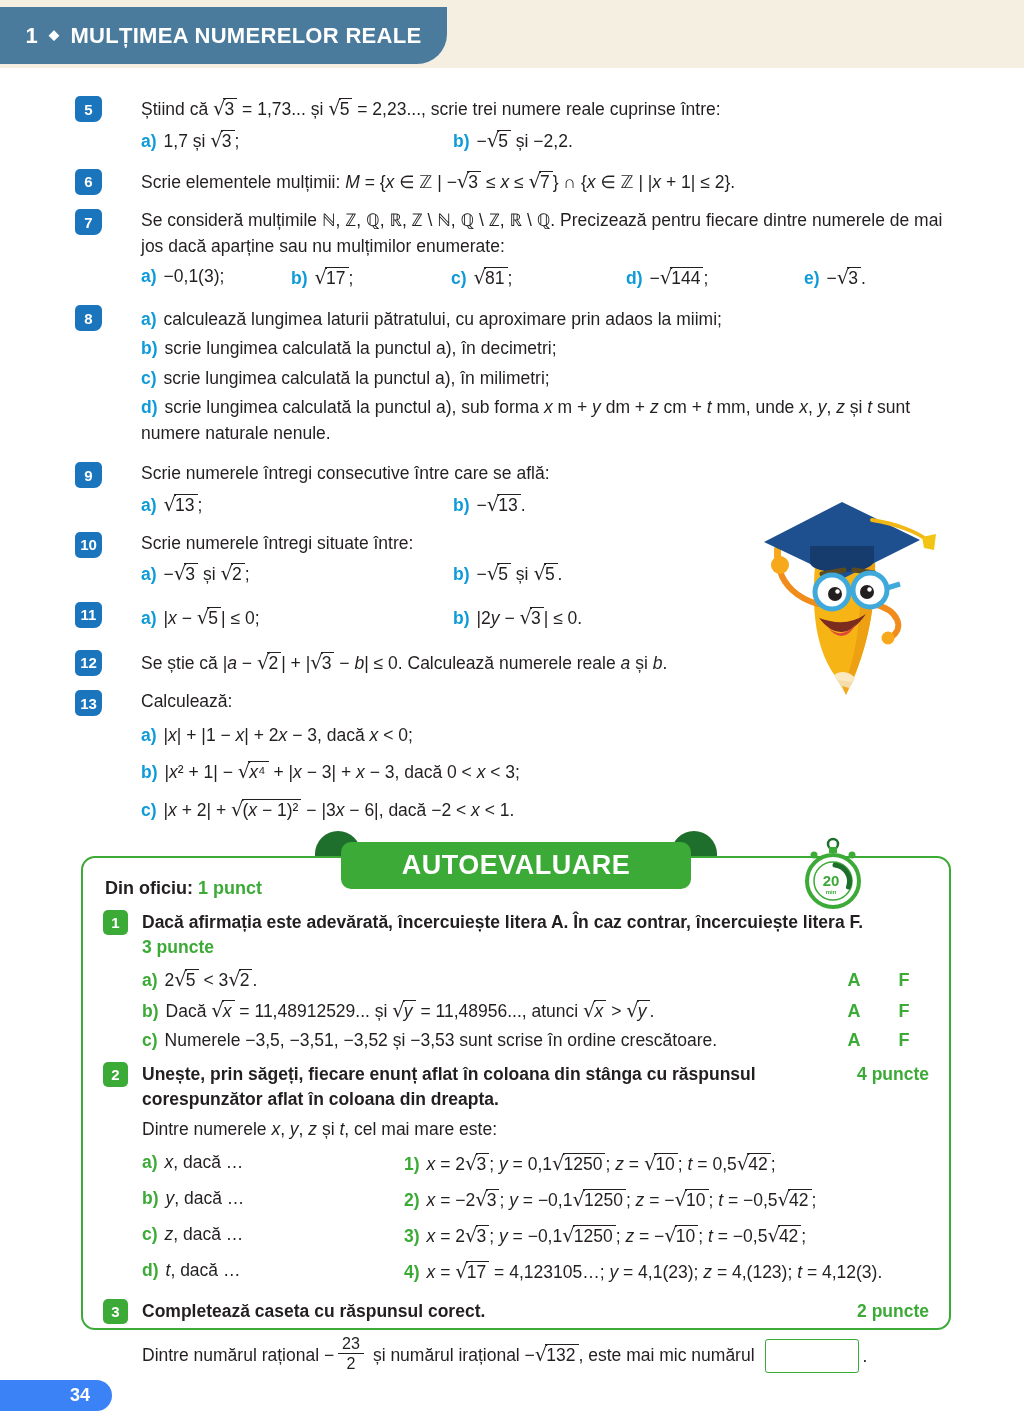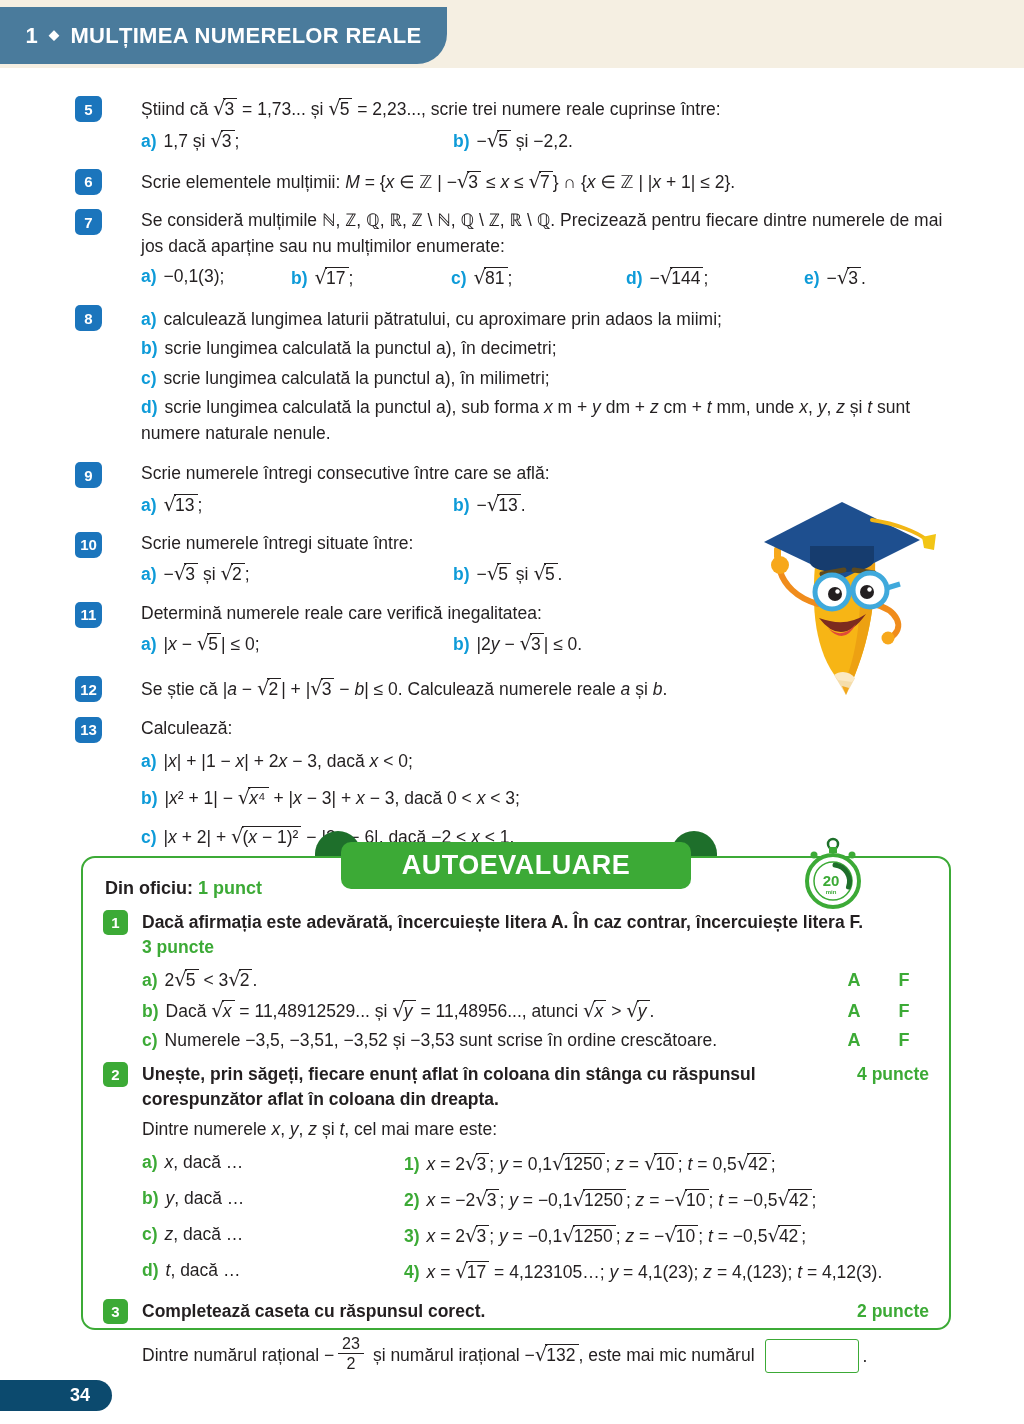--- a/index.html
+++ b/index.html
@@ -83,21 +83,21 @@
   .q1-row .txt { flex:1; }
   .af { width:50px; text-align:center; color:#3caa36; font-weight:bold; font-size:18px; }
   .q2-intro { margin:6px 0 0 39px; font-size:17.5px; }
   .match { margin:12px 0 0 39px; display:grid; grid-template-columns:262px 1fr; row-gap:13px; font-size:17.5px; }
   .q3-line { margin:14px 0 0 39px; font-size:17.5px; display:flex; align-items:center; }
   .answer-box { display:inline-block; width:94px; height:34px; border:1.6px solid #3caa36;
                 border-radius:3px; background:#fff; margin:0 4px 0 10px; }
   
   .page-tab {
     position:absolute; left:0; bottom:13px; width:112px; height:31px;
-    background:#0c4a6e; border-radius:0 16px 16px 0;
+    background:#3b82f6; border-radius:0 16px 16px 0;
     color:#fff; font-weight:bold; font-size:18px;
     display:flex; align-items:center; justify-content:flex-end; padding-right:22px;
   }
 </style>
 </head>
 <body>
 
 <div class="top-strip"></div>
 <div class="chapter-banner">
   <span>1</span>
@@ -169,21 +169,20 @@
       <div class="parts">
         <div class="part colA"><span class="pl">a)</span><span>−<span class="sq"><span class="rsym">√</span><span class="rbar">3</span></span>  și <span class="sq"><span class="rsym">√</span><span class="rbar">2</span></span>;</span></div>
         <div class="part"><span class="pl">b)</span><span>−<span class="sq"><span class="rsym">√</span><span class="rbar">5</span></span>  și <span class="sq"><span class="rsym">√</span><span class="rbar">5</span></span>.</span></div>
       </div>
     </div>
   </div>
 
   <div class="ex">
     <span class="nbadge">11</span>
     <div class="ex-c">
-      <div>Determină numerele reale care verifică inegalitatea:</div>
       <div class="parts">
         <div class="part colA"><span class="pl">a)</span><span>|<i>x</i> − <span class="sq"><span class="rsym">√</span><span class="rbar">5</span></span>| ≤ 0;</span></div>
         <div class="part"><span class="pl">b)</span><span>|2<i>y</i> − <span class="sq"><span class="rsym">√</span><span class="rbar">3</span></span>| ≤ 0.</span></div>
       </div>
     </div>
   </div>
 
   <div class="ex" style="margin-top:16px;">
     <span class="nbadge">12</span>
     <div class="ex-c">

